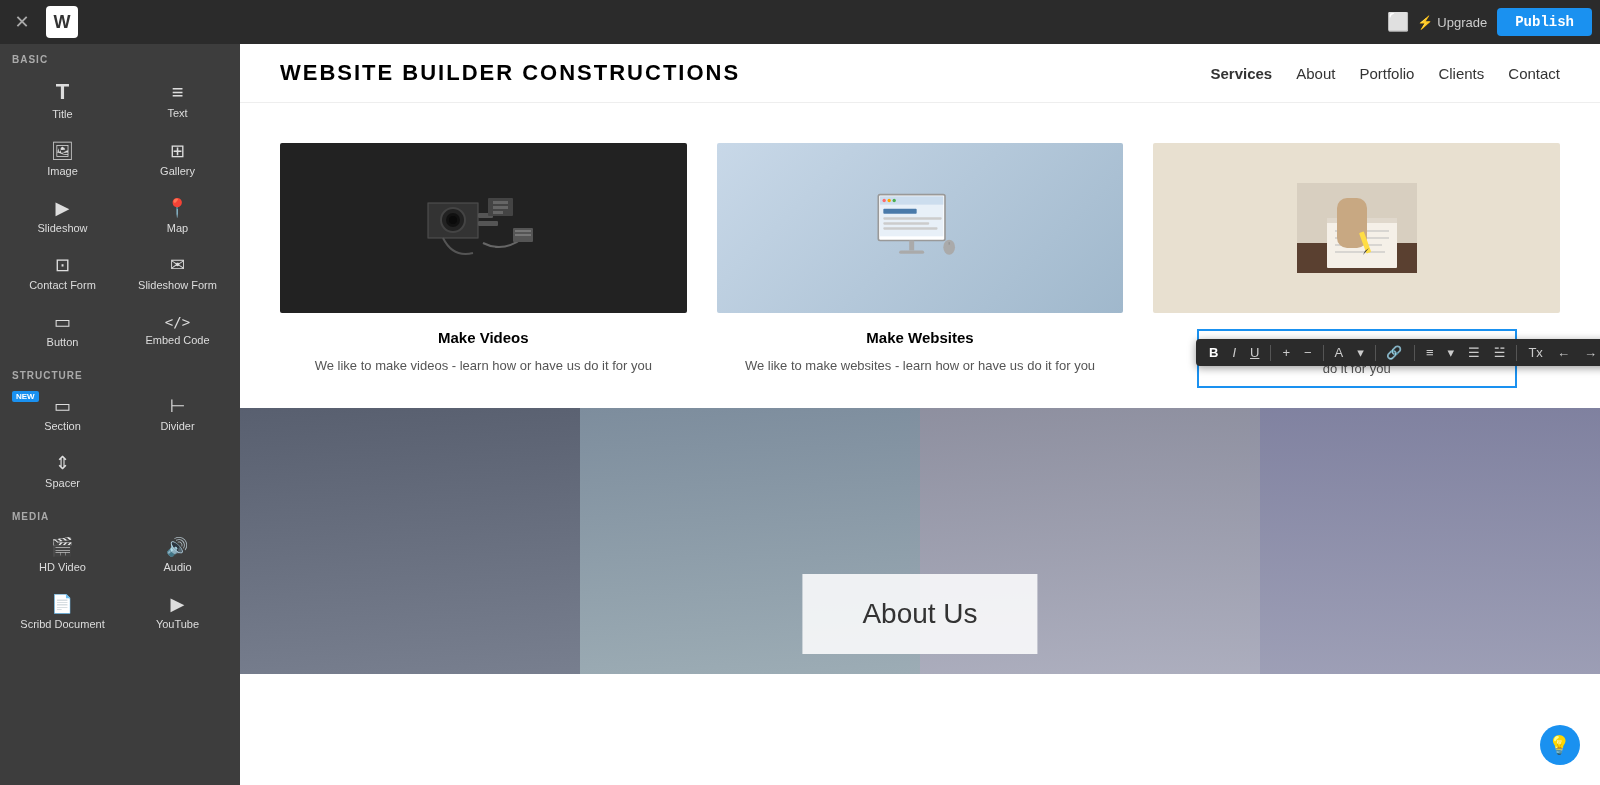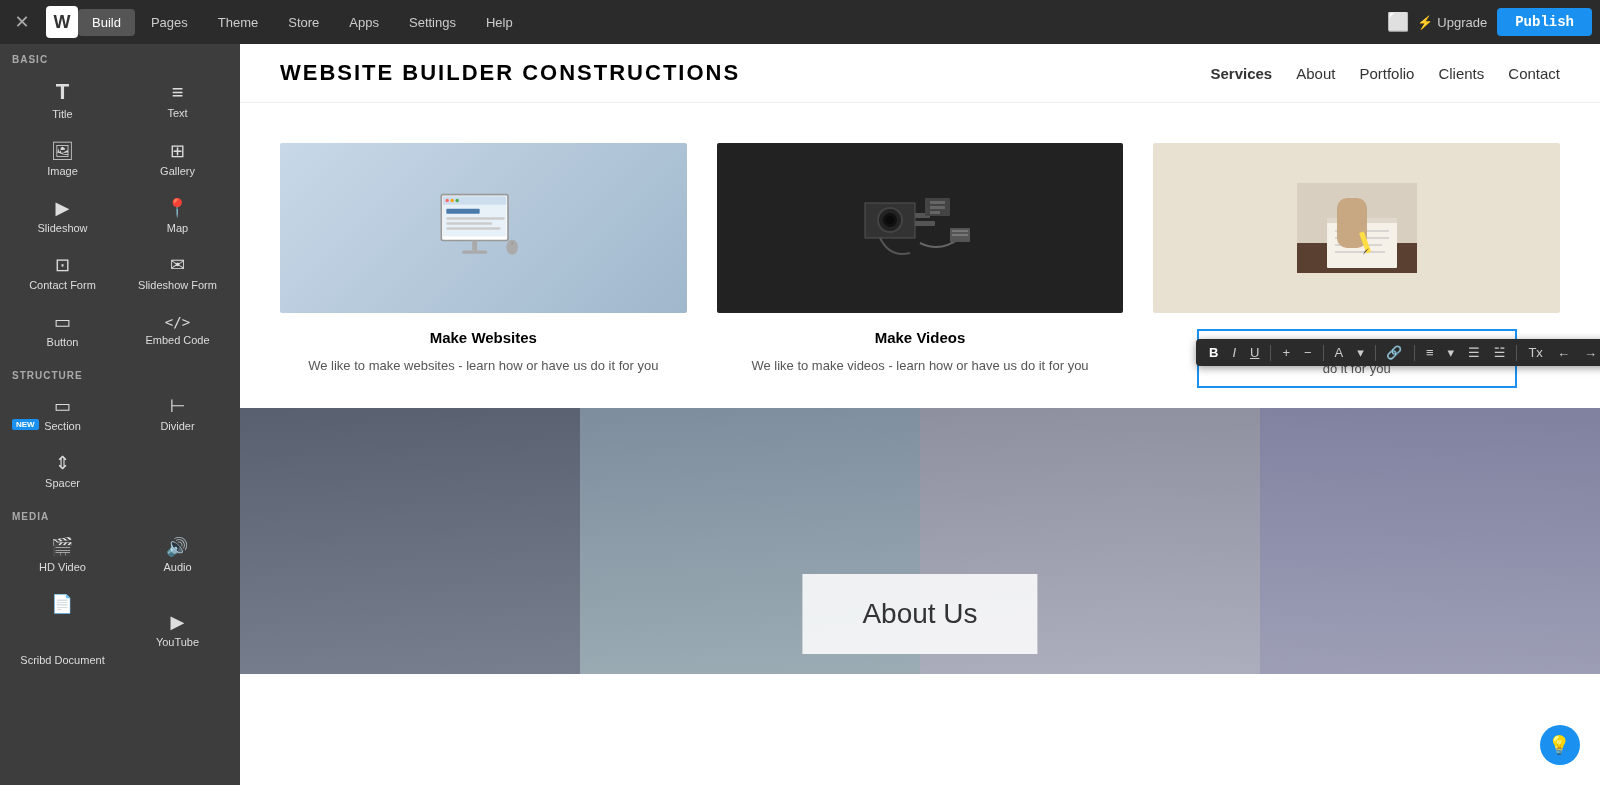--- a/index.html
+++ b/index.html
@@ -129,21 +129,20 @@
     .new-badge {
       position: absolute;
       top: 4px;
       left: 6px;
       background: #1a91f0;
       color: #fff;
       font-size: 8px;
       padding: 1px 4px;
       border-radius: 2px;
       font-weight: bold;
-      margin-top: 28px;
     }
 
     
     .canvas {
       flex: 1;
       background: #fff;
       overflow-y: auto;
       position: relative;
     }
 
@@ -335,29 +334,20 @@
       width: 100px;
       height: 80px;
     }
   </style>
 </head>
 <body>
 
 <div class="top-nav">
   <div class="close-btn">✕</div>
   <div class="logo-w">W</div>
-  <div class="nav-tabs">
-    <div class="nav-tab active">Build</div>
-    <div class="nav-tab">Pages</div>
-    <div class="nav-tab">Theme</div>
-    <div class="nav-tab">Store</div>
-    <div class="nav-tab">Apps</div>
-    <div class="nav-tab">Settings</div>
-    <div class="nav-tab">Help</div>
-  </div>
   <div class="nav-spacer"></div>
   <div class="device-icon">⬜</div>
   <div class="upgrade-btn">⚡ Upgrade</div>
   <button class="publish-btn">Publish</button>
 </div>
 
 <div class="main-layout">
 
   <div class="sidebar">
     <div class="sidebar-section-label">BASIC</div>
@@ -426,21 +416,21 @@
       <div class="sidebar-item">
         <span class="icon-symbol" style="font-size:18px;">🎬</span>
         <span>HD Video</span>
       </div>
       <div class="sidebar-item">
         <span class="icon-symbol" style="font-size:18px;">🔊</span>
         <span>Audio</span>
       </div>
       <div class="sidebar-item">
         <span class="icon-symbol" style="font-size:18px;">📄</span>
-        <span style="text-align:center;margin-top:36px;">Scribd Document</span>
+        <span style="text-align:center;">Scribd Document</span>
       </div>
       <div class="sidebar-item">
         <span class="icon-symbol" style="font-size:18px;">▶</span>
         <span>YouTube</span>
       </div>
     </div>
   </div>
 
   <div class="canvas">
 
@@ -452,47 +442,20 @@
         <span class="site-nav-item">Portfolio</span>
         <span class="site-nav-item">Clients</span>
         <span class="site-nav-item">Contact</span>
       </nav>
     </div>
 
     <div class="services-section">
       <div class="services-grid">
 
         <div class="service-card">
-          <div class="service-img img-websites">
-            <svg class="monitor-svg" viewBox="0 0 120 90" xmlns="http://www.w3.org/2000/svg">
-              <rect x="10" y="5" width="80" height="55" fill="#ffffff" stroke="#999" stroke-width="2" rx="2"></rect>
-              <rect x="12" y="7" width="76" height="48" fill="#e8f0f8"></rect>
-
-              <rect x="12" y="7" width="76" height="10" fill="#ccddee"></rect>
-              <circle cx="17" cy="12" r="2" fill="#ff6b6b"></circle>
-              <circle cx="23" cy="12" r="2" fill="#ffa500"></circle>
-              <circle cx="29" cy="12" r="2" fill="#4caf50"></circle>
-
-              <rect x="16" y="22" width="40" height="6" fill="#4a7aaa" rx="1"></rect>
-              <rect x="16" y="32" width="70" height="3" fill="#ccc" rx="1"></rect>
-              <rect x="16" y="38" width="55" height="3" fill="#ccc" rx="1"></rect>
-              <rect x="16" y="44" width="65" height="3" fill="#ccc" rx="1"></rect>
-
-              <rect x="47" y="60" width="6" height="12" fill="#aaa"></rect>
-              <rect x="35" y="72" width="30" height="4" fill="#aaa" rx="2"></rect>
-
-              <ellipse cx="95" cy="68" rx="7" ry="9" fill="#aaa"></ellipse>
-              <line x1="95" y1="62" x2="95" y2="65" stroke="#888" stroke-width="1"></line>
-            </svg>
-          </div>
-          <div class="service-title">Make Websites</div>
-          <div class="service-desc">We like to make websites - learn how or have us do it for you</div>
-        </div>
-
-        <div class="service-card">
           <div class="service-img img-videos">
             <svg viewBox="0 0 120 90" xmlns="http://www.w3.org/2000/svg" width="120" height="90">
 
               <rect x="5" y="20" width="50" height="35" fill="#333" rx="2"></rect>
               <rect x="5" y="20" width="50" height="35" fill="none" stroke="#555" stroke-width="1"></rect>
               <circle cx="30" cy="37" r="12" fill="#222" stroke="#444" stroke-width="2"></circle>
               <circle cx="30" cy="37" r="7" fill="#111"></circle>
               <circle cx="30" cy="37" r="4" fill="#0a0a0a"></circle>
               <rect x="55" y="30" width="15" height="5" fill="#555" rx="1"></rect>
               <rect x="55" y="38" width="20" height="5" fill="#555" rx="1"></rect>
@@ -505,20 +468,47 @@
               <rect x="70" y="23" width="15" height="3" fill="#666"></rect>
               <rect x="70" y="28" width="10" height="3" fill="#666"></rect>
 
               <rect x="90" y="45" width="20" height="14" fill="#555" rx="1"></rect>
               <rect x="92" y="47" width="16" height="2" fill="#777"></rect>
               <rect x="92" y="51" width="16" height="2" fill="#777"></rect>
             </svg>
           </div>
           <div class="service-title">Make Videos</div>
           <div class="service-desc">We like to make videos - learn how or have us do it for you</div>
+        </div>
+
+        <div class="service-card">
+          <div class="service-img img-websites">
+            <svg class="monitor-svg" viewBox="0 0 120 90" xmlns="http://www.w3.org/2000/svg">
+              <rect x="10" y="5" width="80" height="55" fill="#ffffff" stroke="#999" stroke-width="2" rx="2"></rect>
+              <rect x="12" y="7" width="76" height="48" fill="#e8f0f8"></rect>
+
+              <rect x="12" y="7" width="76" height="10" fill="#ccddee"></rect>
+              <circle cx="17" cy="12" r="2" fill="#ff6b6b"></circle>
+              <circle cx="23" cy="12" r="2" fill="#ffa500"></circle>
+              <circle cx="29" cy="12" r="2" fill="#4caf50"></circle>
+
+              <rect x="16" y="22" width="40" height="6" fill="#4a7aaa" rx="1"></rect>
+              <rect x="16" y="32" width="70" height="3" fill="#ccc" rx="1"></rect>
+              <rect x="16" y="38" width="55" height="3" fill="#ccc" rx="1"></rect>
+              <rect x="16" y="44" width="65" height="3" fill="#ccc" rx="1"></rect>
+
+              <rect x="47" y="60" width="6" height="12" fill="#aaa"></rect>
+              <rect x="35" y="72" width="30" height="4" fill="#aaa" rx="2"></rect>
+
+              <ellipse cx="95" cy="68" rx="7" ry="9" fill="#aaa"></ellipse>
+              <line x1="95" y1="62" x2="95" y2="65" stroke="#888" stroke-width="1"></line>
+            </svg>
+          </div>
+          <div class="service-title">Make Websites</div>
+          <div class="service-desc">We like to make websites - learn how or have us do it for you</div>
         </div>
 
         <div class="service-card">
           <div class="service-img img-blogs">
             <svg viewBox="0 0 120 90" xmlns="http://www.w3.org/2000/svg" width="120" height="90">
 
               <rect x="0" y="0" width="120" height="90" fill="#d8cfc0"></rect>
 
               <rect x="0" y="60" width="120" height="30" fill="#5a4030"></rect>
 

